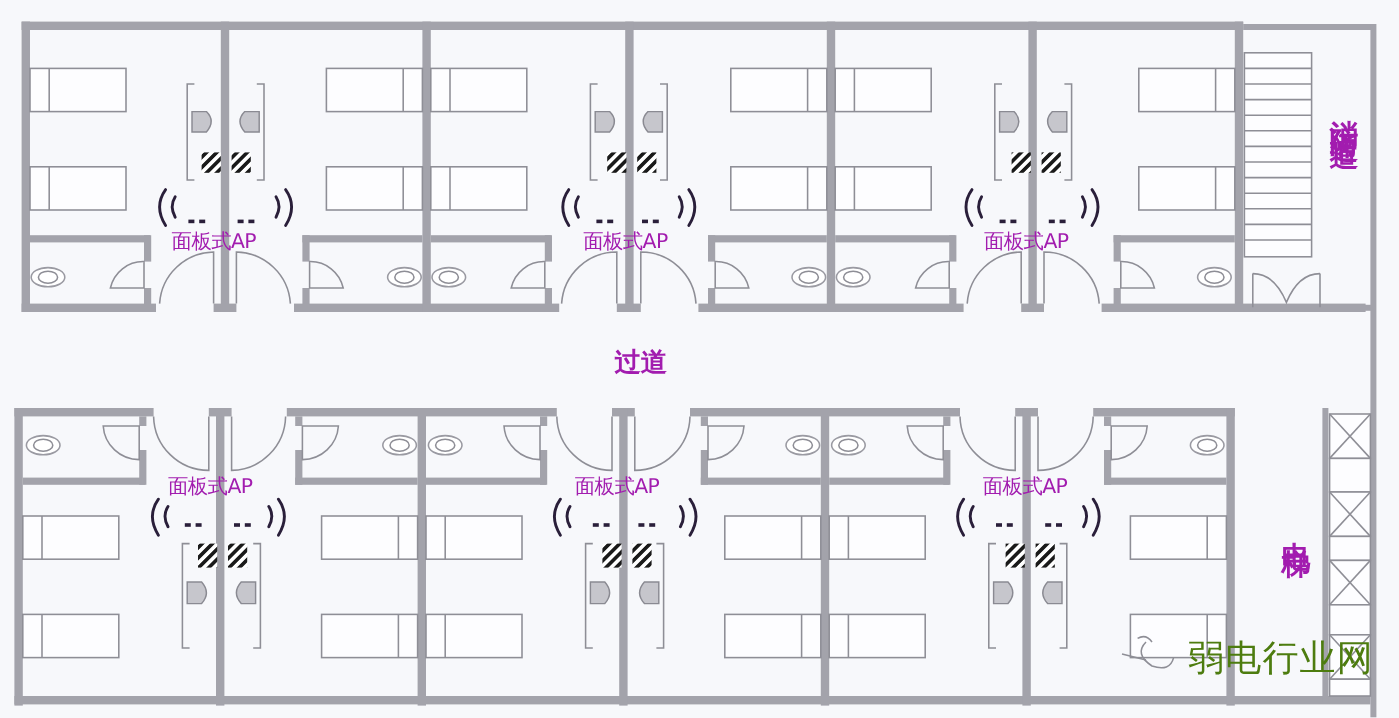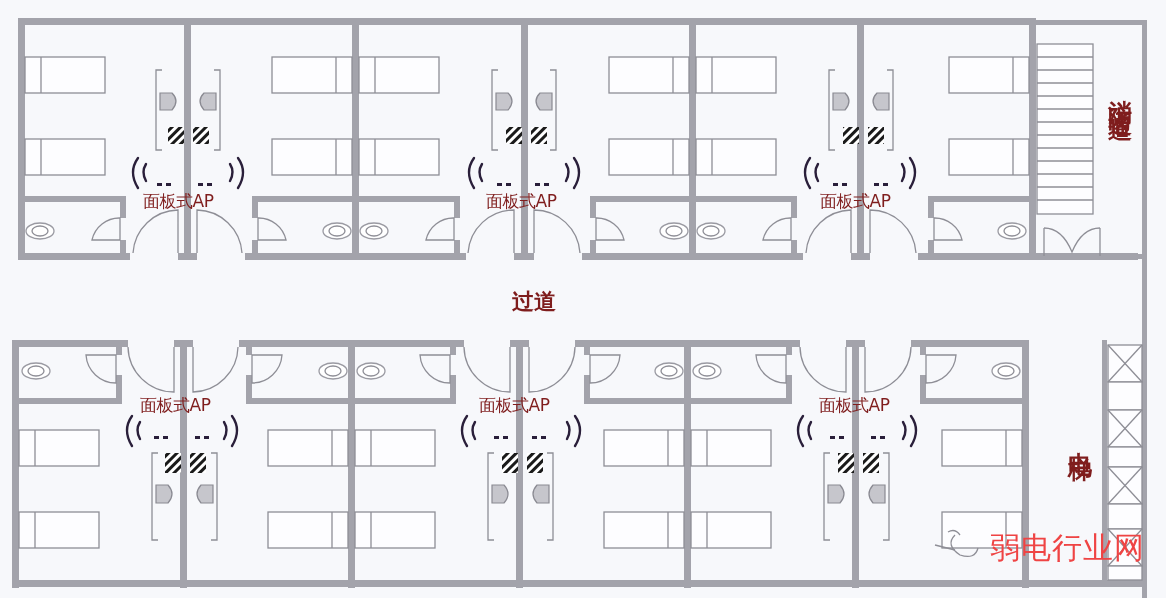--- a/index.html
+++ b/index.html
@@ -6,25 +6,25 @@
     body { width: 1166px; height: 598px; overflow: hidden; position: relative; font-family: "DejaVu Sans", sans-serif; }
     #plan { position: absolute; left: 0; top: 0; width: 1166px; height: 598px; }
     .wall { fill: #a3a3ab; }
     .bed { fill: #fdfdff; stroke: #8e8e96; stroke-width: 1.3; }
     .thin { stroke: #8e8e96; stroke-width: 1.3; fill: none; }
     .door { stroke: #8e8e96; stroke-width: 1.3; fill: none; }
     .toilet { fill: #fff; stroke: #9a9aa2; stroke-width: 1.3; }
     .sink { fill: #c6c6cc; stroke: #8a8a92; stroke-width: 1.2; }
     .wave { stroke: #2a1f3a; stroke-width: 2.4; fill: none; stroke-linecap: round; }
     .dots { fill: #2a1f3a; }
-    .label { position: absolute; color: #7f1d1d; white-space: nowrap; font-family: "DejaVu Sans", sans-serif; }
+    .label { position: absolute; color: #a21caf; white-space: nowrap; font-family: "DejaVu Sans", sans-serif; }
     .ap-label { font-size: 17px; letter-spacing: -0.5px; }
     .corridor-label { font-size: 22px; font-weight: bold; }
     .vlabel { font-size: 24px; font-weight: bold; writing-mode: vertical-rl; letter-spacing: 6px; }
-    .watermark { font-size: 30px; color: #ef4444; letter-spacing: 1px; }
+    .watermark { font-size: 30px; color: #4d7c0f; letter-spacing: 1px; }
   </style>
 </head>
 <body>
 
 <svg id="plan" viewBox="0 0 1166 598" xmlns="http://www.w3.org/2000/svg">
   <defs>
     <pattern id="hatch" patternUnits="userSpaceOnUse" width="6" height="6" patternTransform="rotate(45)">
       <rect width="6" height="6" fill="#fff"></rect>
       <rect width="3" height="6" fill="#1a1a1a"></rect>
     </pattern>

